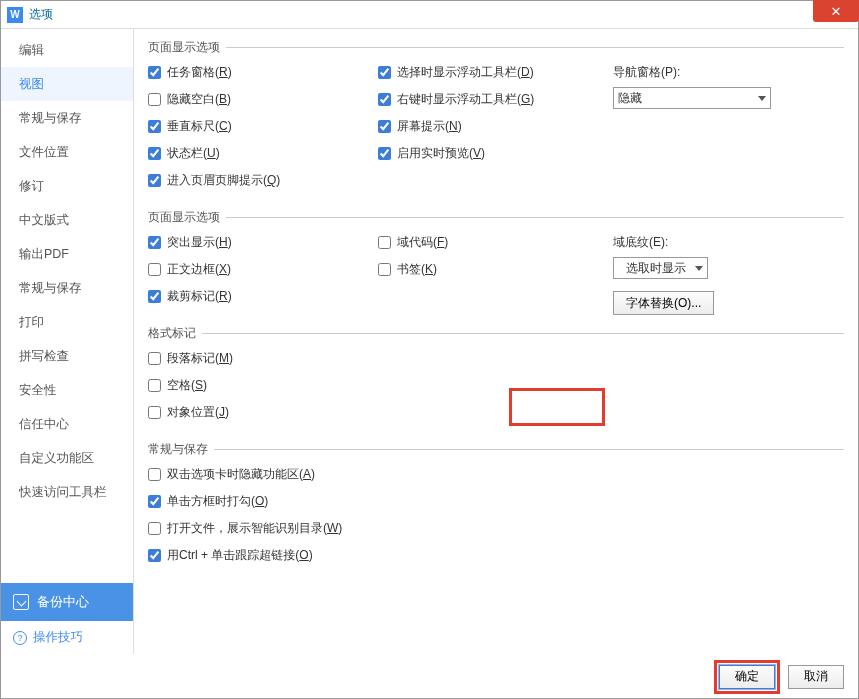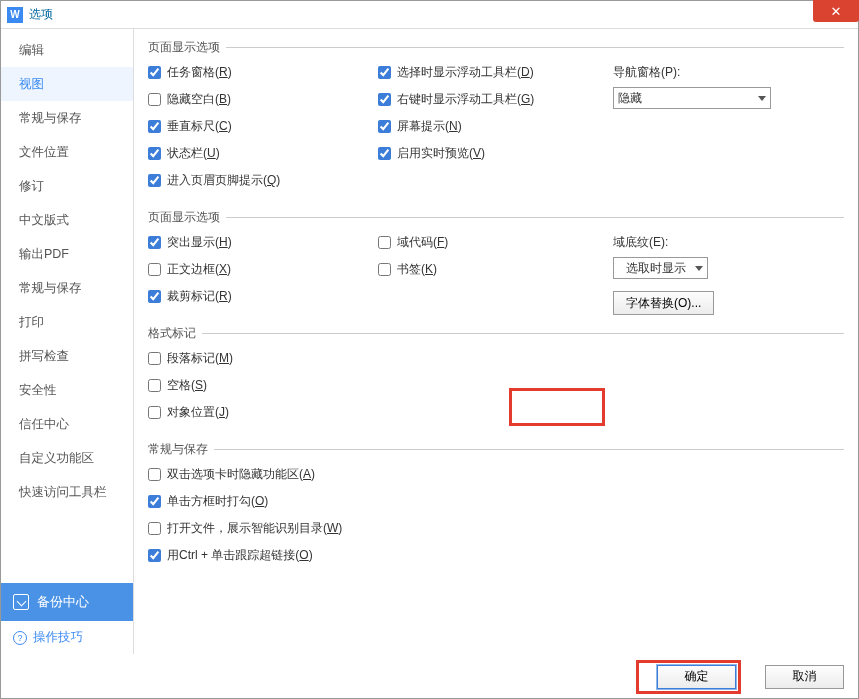--- a/index.html
+++ b/index.html
@@ -34,21 +34,21 @@
 .chk span u { text-decoration: underline; }
 .label-plain { display: block; margin-bottom: 6px; color: #333; }
 .select { height: 22px; border: 1px solid #999; background: #fff; font-size: 12px; padding: 0 4px; display: flex; align-items: center; justify-content: space-between; cursor: pointer; }
 .select .arrow { width: 0; height: 0; border-left: 4px solid transparent; border-right: 4px solid transparent; border-top: 5px solid #555; }
 .select.w150 { width: 158px; }
 .select.w95 { width: 95px; padding-left: 12px; }
 .btn { height: 24px; border: 1px solid #999; background: linear-gradient(#fdfdfd,#ececec); padding: 0 12px; font-size: 12px; cursor: pointer; display: inline-flex; align-items: center; text-align: right; }
 .highlight-box { position: absolute; border: 3px solid #e43b2f; pointer-events: none; }
 .hi1 { left: 375px; top: 359px; width: 96px; height: 38px; }
 .footer { height: 44px; border-top: 1px solid transparent; display: flex; align-items: center; justify-content: flex-end; padding: 0 14px; gap: 8px; }
-.footer .btn { width: 79px; justify-content: center; margin-left: 16px; }
+.footer .btn { width: 56px; justify-content: center; }
 .ok-highlight { border: 3px solid #e43b2f; padding: 2px; display: inline-flex; }
 .ok-highlight .btn { border: 1px solid #3b7dd8; outline: 1px solid #8fb7e8; }
 </style>
 </head>
 <body>
 
 <div class="window">
   <div class="titlebar">
     <span class="icon-wps">W</span>
     <span class="title">选项</span>

